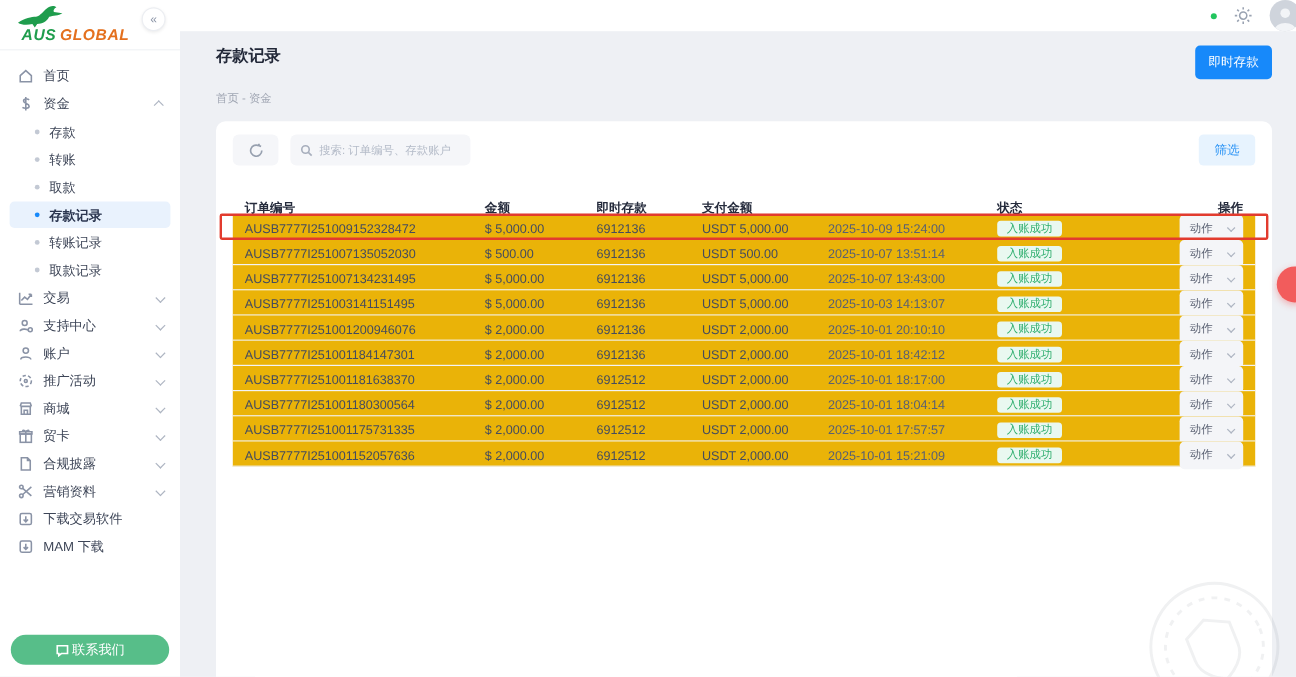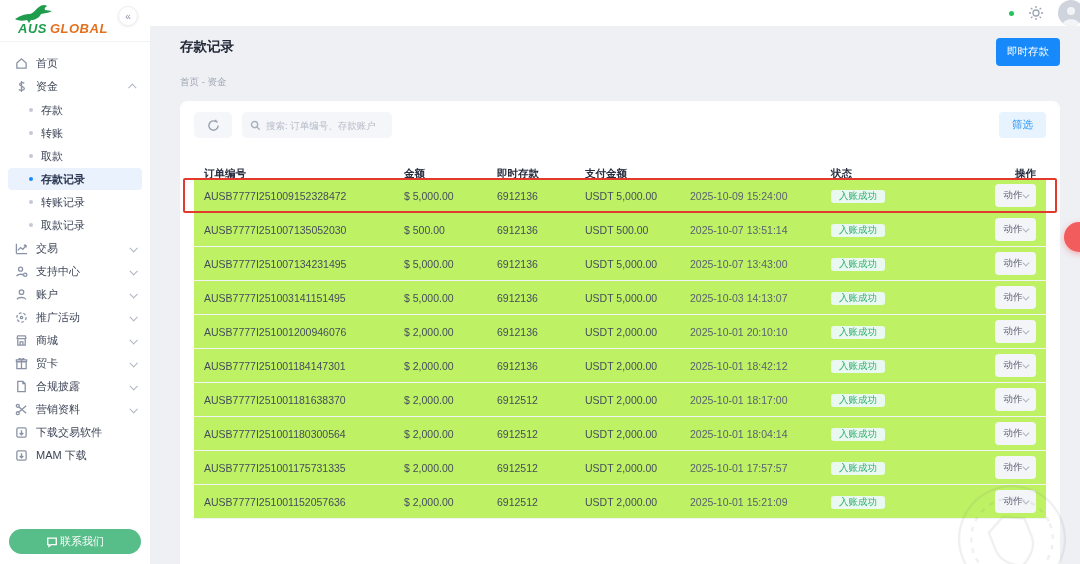--- a/index.html
+++ b/index.html
@@ -58,26 +58,26 @@
   .search-box input { border:none; outline:none; background:transparent; font-size:9.5px; color:#3d4557; width:100%;
     font-family:"Liberation Sans", sans-serif; }
   .search-box input::placeholder { color:#b4bbc8; }
   .filter-btn { margin-left:auto; background:#e7f3fe; color:#2a93f5; border:none; border-radius:4px; padding:6px 13px; font-size:10.5px; cursor:pointer; }
 
   .thead, .trow { display:grid; grid-template-columns:200px 93px 88px 105px 141px 145px 1fr; align-items:center; padding:0 10px; }
   .thead { height:28px; font-size:10.5px; font-weight:bold; color:#262c3d; border-bottom:1px solid #eef0f3; }
   .th-time { display:flex; align-items:center; gap:2px; cursor:pointer;margin-top:32px; }
   .th-time .chev { width:5px; height:5px; }
   .th-action { text-align:right; }
-  .trow { height:34px; font-size:10.5px; color:#454c5e; border-bottom:1px solid #f2f3f6; position:relative; background:#bef264; }
+  .trow { height:21px; font-size:10.5px; color:#454c5e; border-bottom:1px solid #f2f3f6; position:relative; background:#eab308; }
   .trow .c-time { color:#5a6172; }
   .badge { display:inline-block; background:#e9f8f0; color:#2fae6e; font-size:9.5px; padding:0 8px; border-radius:3px; }
   .cell-action { display:flex; justify-content:flex-end; }
   .action-btn { background:#f4f5f8; border:none; border-radius:4px; padding:5px 9px; font-size:9.5px; color:#5a6172;
-    display:flex; align-items:center; gap:0; cursor:pointer; }
+    display:flex; align-items:center; gap:12px; cursor:pointer; }
   .action-btn .chev { width:4.5px; height:4.5px; }
   .trow.highlight::after { content:""; position:absolute; left:-11px; right:-11px; top:-1px; bottom:-1px;
     border:2px solid #e23b2e; border-radius:2px; pointer-events:none; z-index:2; }
 
   
   .float-red { position:absolute; right:-14px; top:222px; width:30px; height:30px; border-radius:50%;
     background:#f25c5c; box-shadow:0 2px 6px rgba(242,92,92,.45); cursor:pointer; z-index:5; }
   .stamp { position:absolute; right:-12px; bottom:-28px; width:120px; height:120px; opacity:.10; transform:rotate(-22deg); pointer-events:none; }
   .stamp svg { width:100%; height:100%; stroke:#6b7280; fill:none; stroke-width:2; }
 </style>

